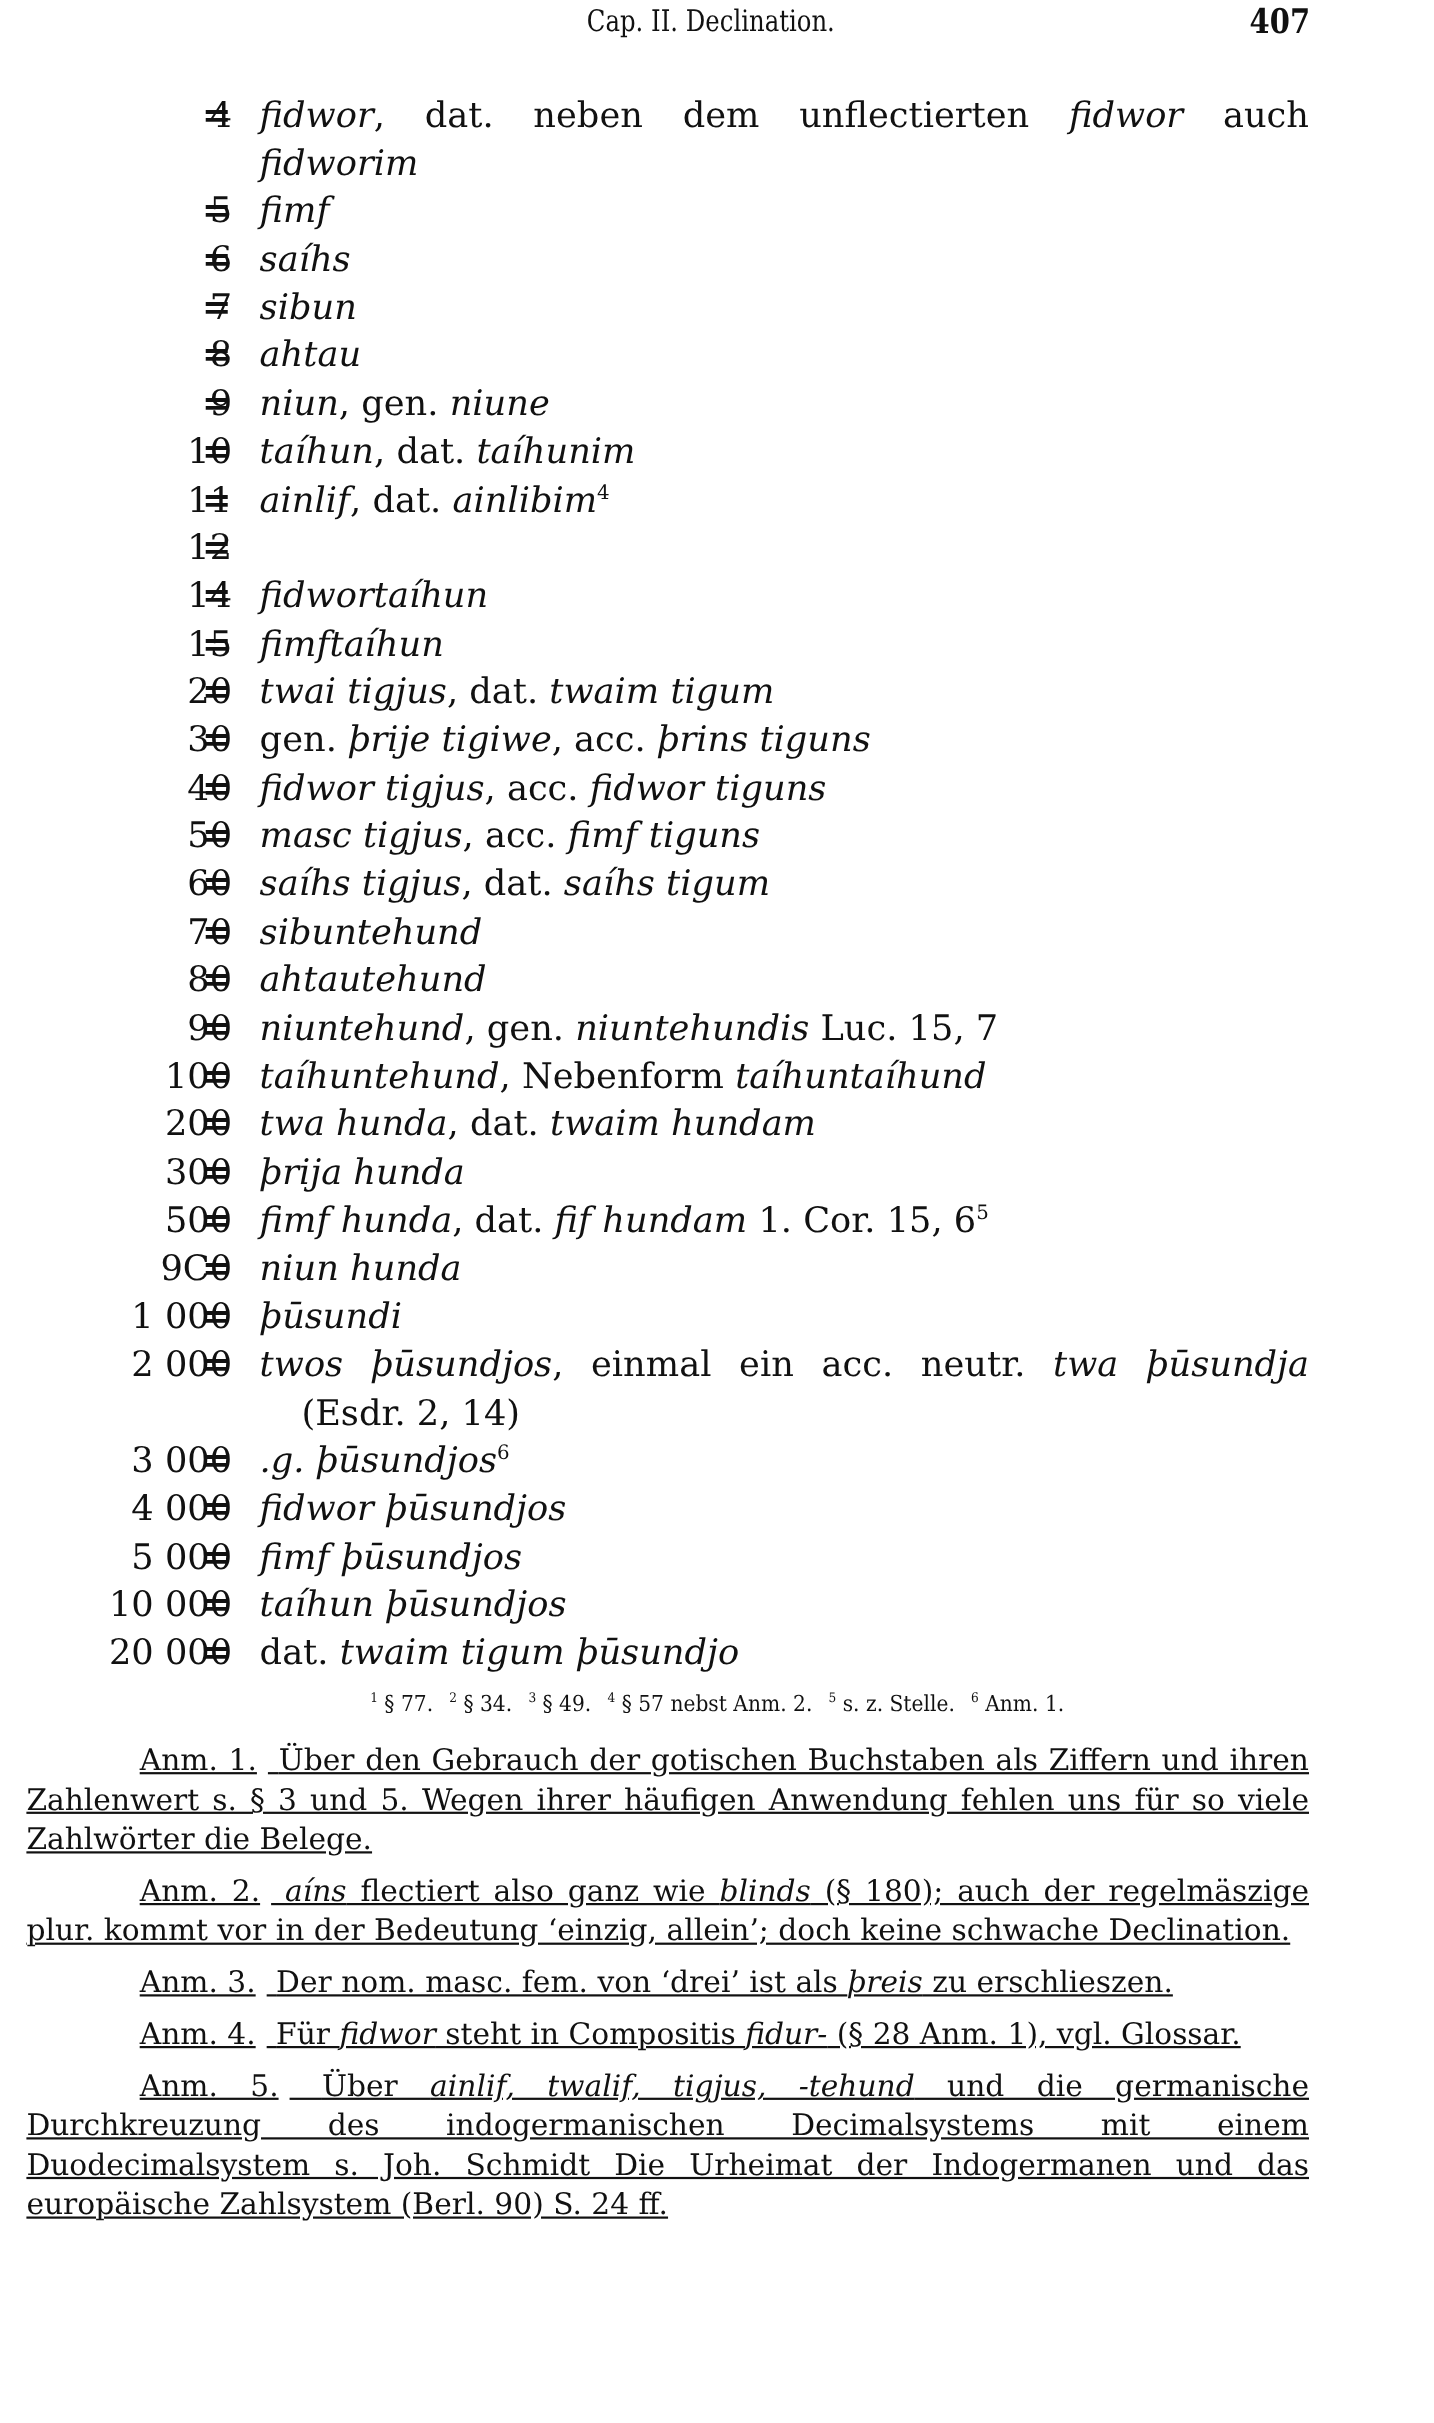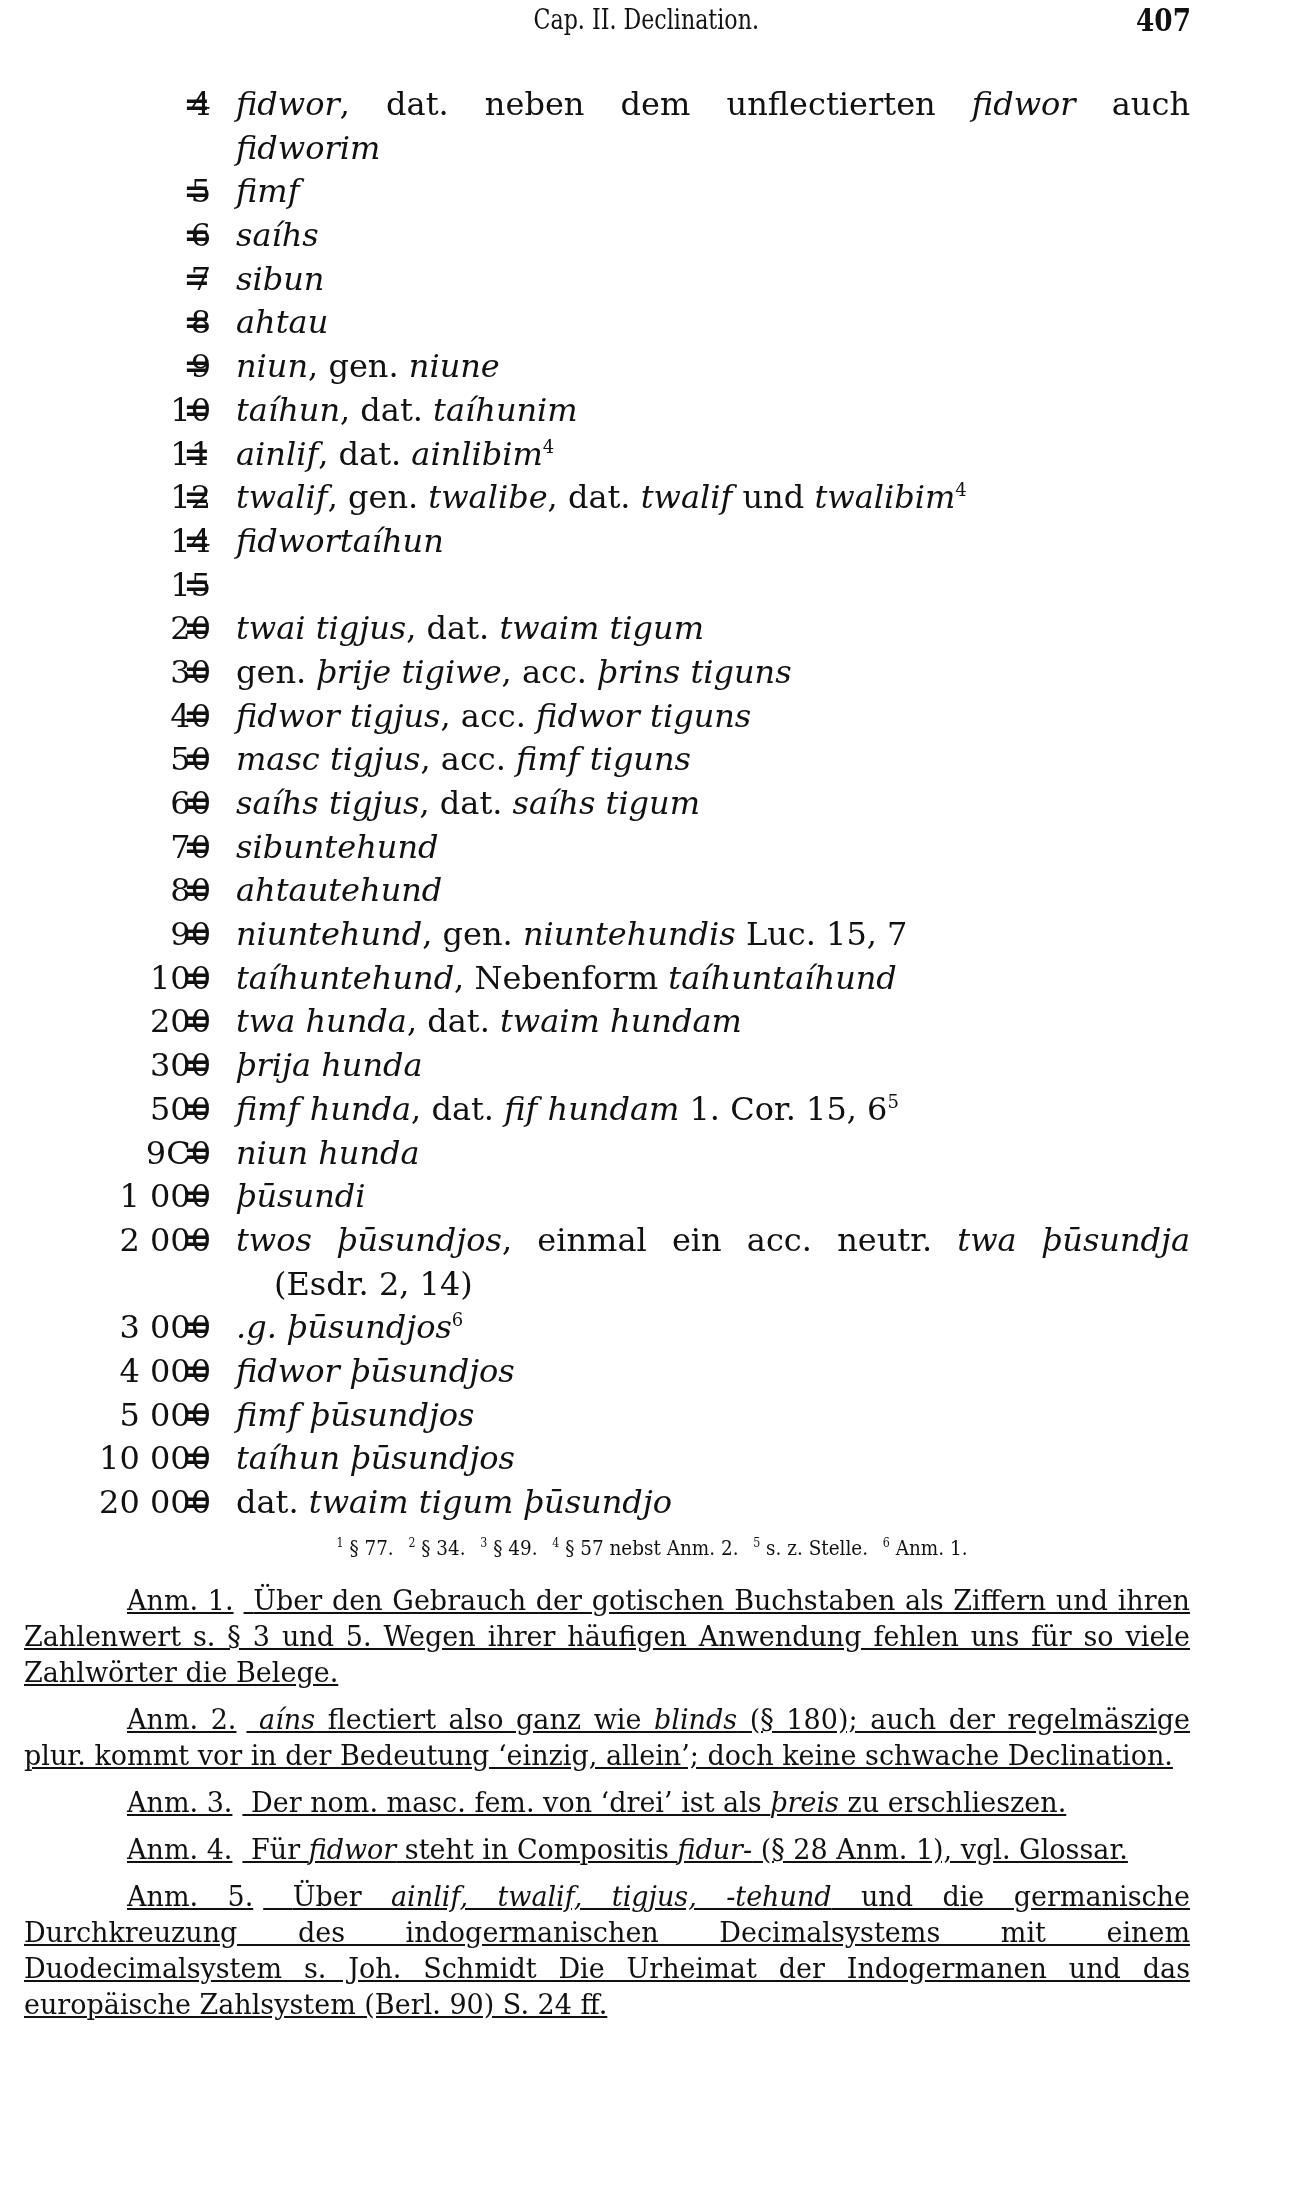--- a/index.html
+++ b/index.html
@@ -80,30 +80,30 @@
         <span class="def"><span class="g">taíhun</span><span>, dat. </span><span class="g">taíhunim</span></span>
       </div>
       <div class="row">
         <span class="num">11</span>
         <span class="eq">=</span>
         <span class="def"><span class="g">ainlif</span><span>, dat. </span><span class="g">ainlibim</span><sup>4</sup></span>
       </div>
       <div class="row">
         <span class="num">12</span>
         <span class="eq">=</span>
-        <span class="def"><span class="g">twalif</span><span>, gen. </span><span class="g">twalibe</span><span>, dat. </span><span class="g">twalif</span><span> und </span><span class="g">twalibim</span><sup>4</sup></span>
       </div>
       <div class="row">
         <span class="num">14</span>
         <span class="eq">=</span>
         <span class="def"><span class="g">fidwortaíhun</span></span>
       </div>
       <div class="row">
         <span class="num">15</span>
         <span class="eq">=</span>
+        <span class="def"><span class="g">fimftaíhun</span></span>
       </div>
       <div class="row">
         <span class="num">20</span>
         <span class="eq">=</span>
         <span class="def"><span class="g">twai tigjus</span><span>, dat. </span><span class="g">twaim tigum</span></span>
       </div>
       <div class="row">
         <span class="num">30</span>
         <span class="eq">=</span>
         <span class="def"><span>gen. </span><span class="g">þrije tigiwe</span><span>, acc. </span><span class="g">þrins tiguns</span></span>

